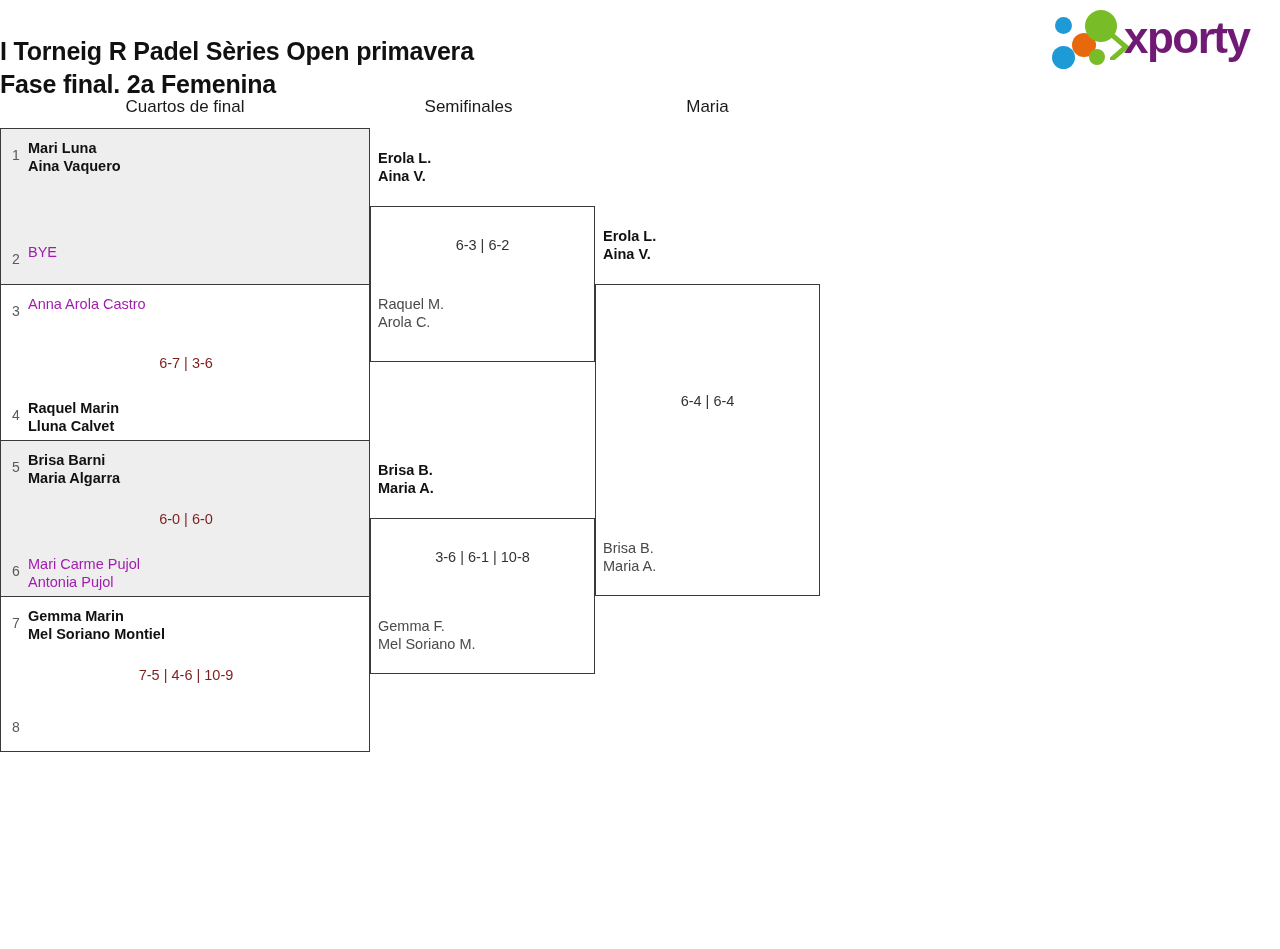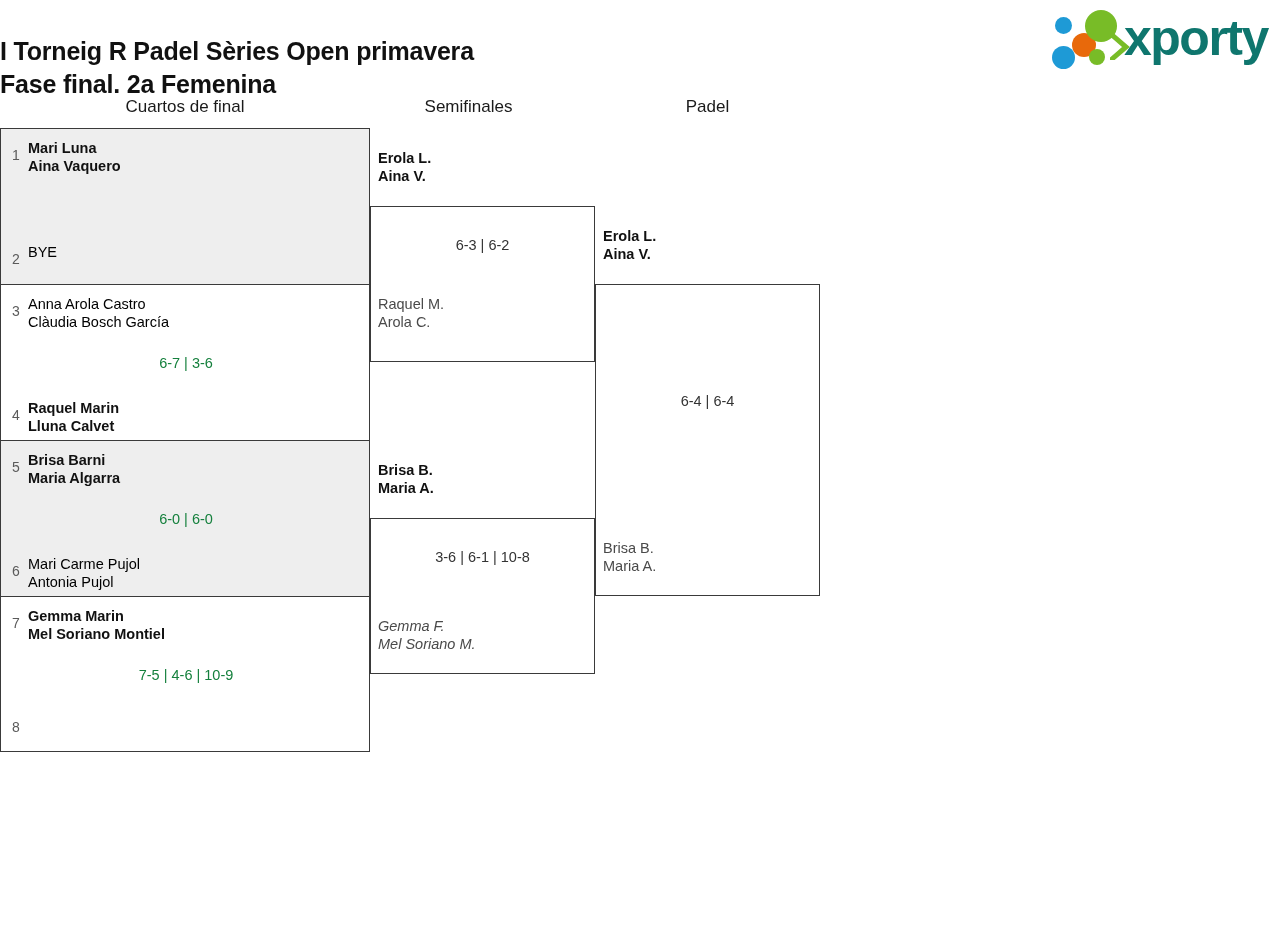--- a/index.html
+++ b/index.html
@@ -42,24 +42,24 @@
   .dot { position: absolute; border-radius: 50%; }
   .dot-blue-tl  { left: 3px;  top: 8px;  width: 17px; height: 17px; background: #1e9ad6; }
   .dot-orange   { left: 20px; top: 24px; width: 24px; height: 24px; background: #e8690b; }
   .dot-green-lg { left: 33px; top: 1px;  width: 32px; height: 32px; background: #78bc27; }
   .dot-blue-bl  { left: 0px;  top: 37px; width: 23px; height: 23px; background: #1e9ad6; }
   .dot-green-sm { left: 37px; top: 40px; width: 16px; height: 16px; background: #78bc27; }
   .logo-chevron { position: absolute; left: 58px; top: 25px; width: 20px; height: 26px; }
   .logo-wordmark {
     position: absolute;
     left: 72px; top: 2px;
-    font-size: 50px;
+    font-size: 44px;
     font-weight: 700;
     letter-spacing: -1.5px;
-    color: #0f766e;
+    color: #701a75;
     line-height: 62px;
   }
 
   
   .round-header {
     position: absolute;
     font-size: 17px;
     font-weight: 400;
     color: #1a1a1a;
     text-align: center;
@@ -102,34 +102,34 @@
   }
   .seed-top { top: 18px; }
   .seed-bot { top: 122px; }
 
   .team {
     position: absolute;
     left: 27px;
     width: 330px;
     font-size: 14.5px;
     line-height: 18px;
-    color: #000000;
+    color: #a21caf;
   }
   .team.winner { color: #111111; font-weight: 700; }
   .team-top { top: 10px; }
   .team-bot { top: 114px; }
   .team .p2 { display: block; }
 
   .qf-score {
     position: absolute;
     left: 0; width: 370px;
     top: 70px;
     text-align: center;
     font-size: 14.5px;
-    color: #15803d;
+    color: #7f1d1d;
   }
 
   
   .sf-box {
     position: absolute;
     left: 370px;
     width: 225px;
     border: 1px solid #3a3a3a;
   }
   .sf-1 { top: 78px;  height: 156px; }
@@ -141,21 +141,21 @@
     width: 215px;
     font-size: 14.5px;
     line-height: 18px;
     color: #4a4a4a;
   }
   .sf-name.winner { color: #111111; font-weight: 700; }
   .sf-name .p2 { display: block; }
   .sf1-top { top: 21px; }
   .sf1-bot { top: 167px; }
   .sf2-top { top: 333px; }
-  .sf2-bot { top: 489px; font-style: italic; }
+  .sf2-bot { top: 489px; }
 
   .sf-score {
     position: absolute;
     left: 370px; width: 225px;
     text-align: center;
     font-size: 14.5px;
     color: #333333;
   }
   .sf1-score { top: 109px; }
   .sf2-score { top: 421px; }
@@ -211,21 +211,21 @@
       <svg class="logo-chevron" viewBox="0 0 20 26">
         <path d="M2 1 L16 13 L2 25" stroke="#78bc27" stroke-width="5" fill="none" stroke-linecap="square"></path>
       </svg>
     </div>
     <div class="logo-wordmark">xporty</div>
   </div>
 </div>
 
 <div class="round-header rh-qf">Cuartos de final</div>
 <div class="round-header rh-sf">Semifinales</div>
-<div class="round-header rh-f">Padel</div>
+<div class="round-header rh-f">Maria</div>
 
 <div class="bracket">
 
   <div class="qf-block qf-1 shaded">
     <div class="seed seed-top">1</div>
     <div class="team team-top winner">
       <span>Mari Luna</span>
       <span class="p2">Aina Vaquero</span>
     </div>
     <div class="qf-score"></div>
@@ -233,21 +233,20 @@
     <div class="team team-bot">
       <span>BYE</span>
       <span class="p2"></span>
     </div>
   </div>
 
   <div class="qf-block qf-2">
     <div class="seed seed-top">3</div>
     <div class="team team-top">
       <span>Anna Arola Castro</span>
-      <span class="p2">Clàudia Bosch García</span>
     </div>
     <div class="qf-score">6-7 | 3-6</div>
     <div class="seed seed-bot">4</div>
     <div class="team team-bot winner">
       <span>Raquel Marin</span>
       <span class="p2">Lluna Calvet</span>
     </div>
   </div>
 
   <div class="qf-block qf-3 shaded">

